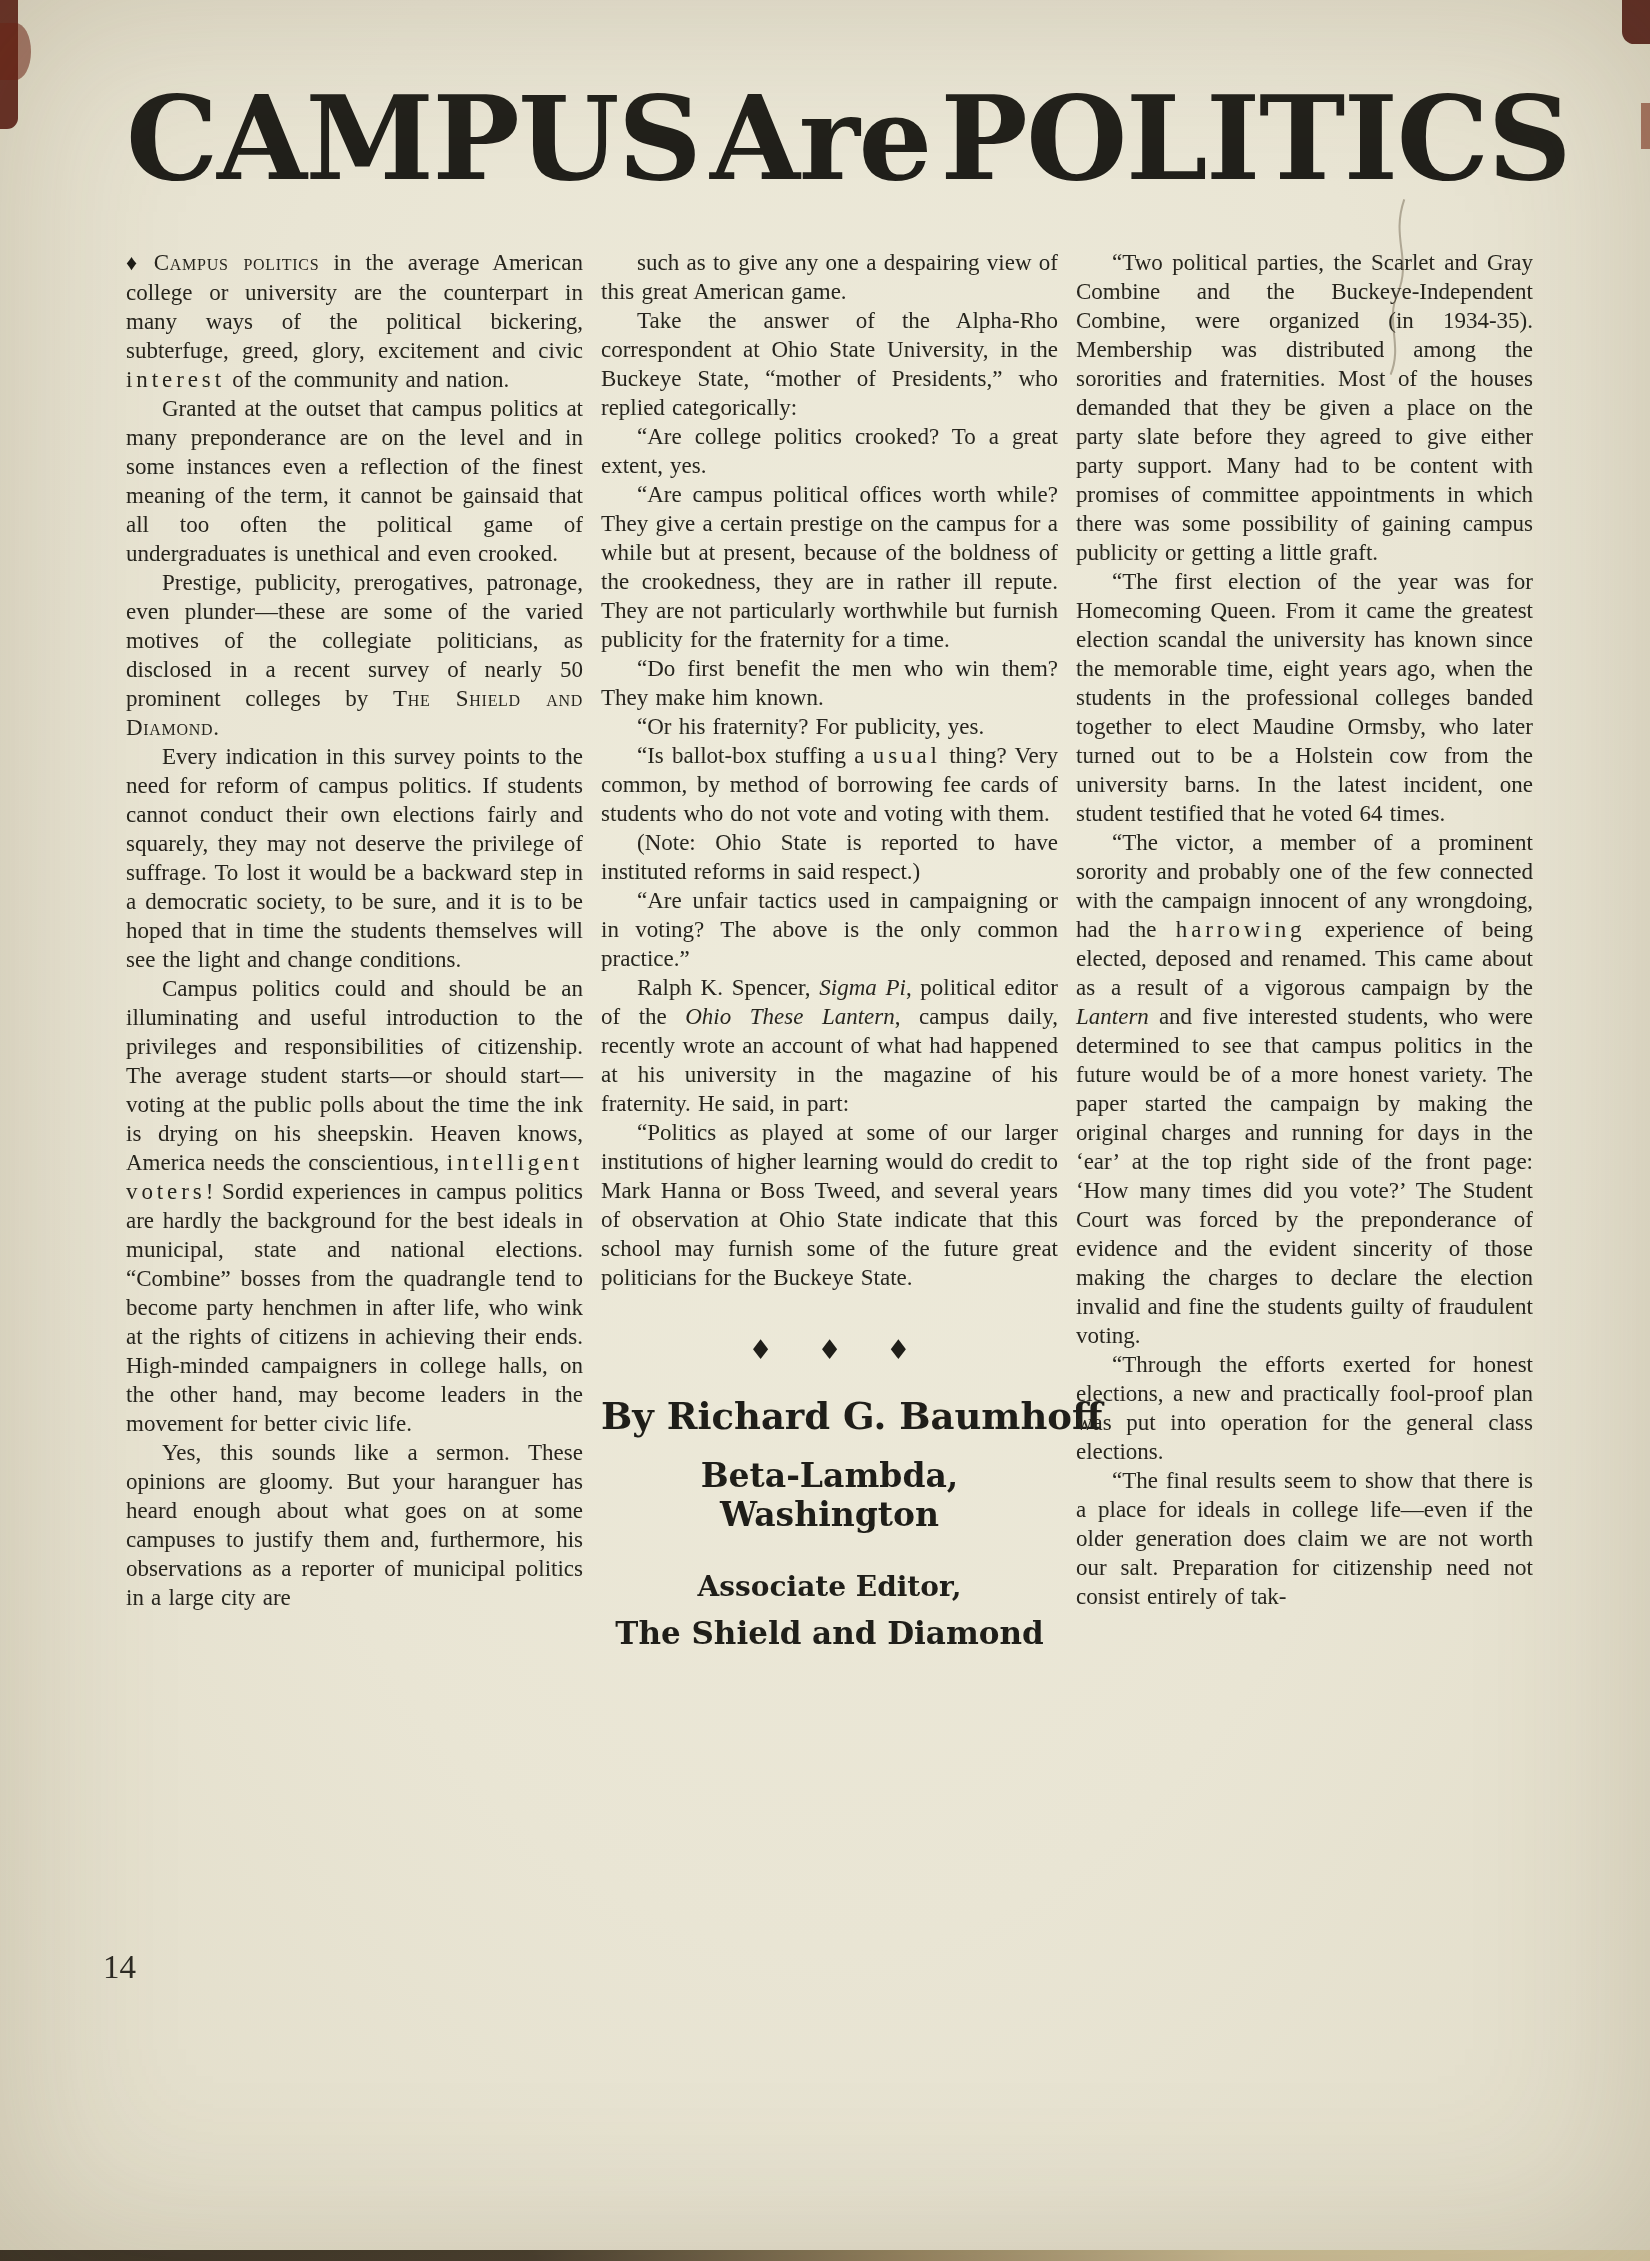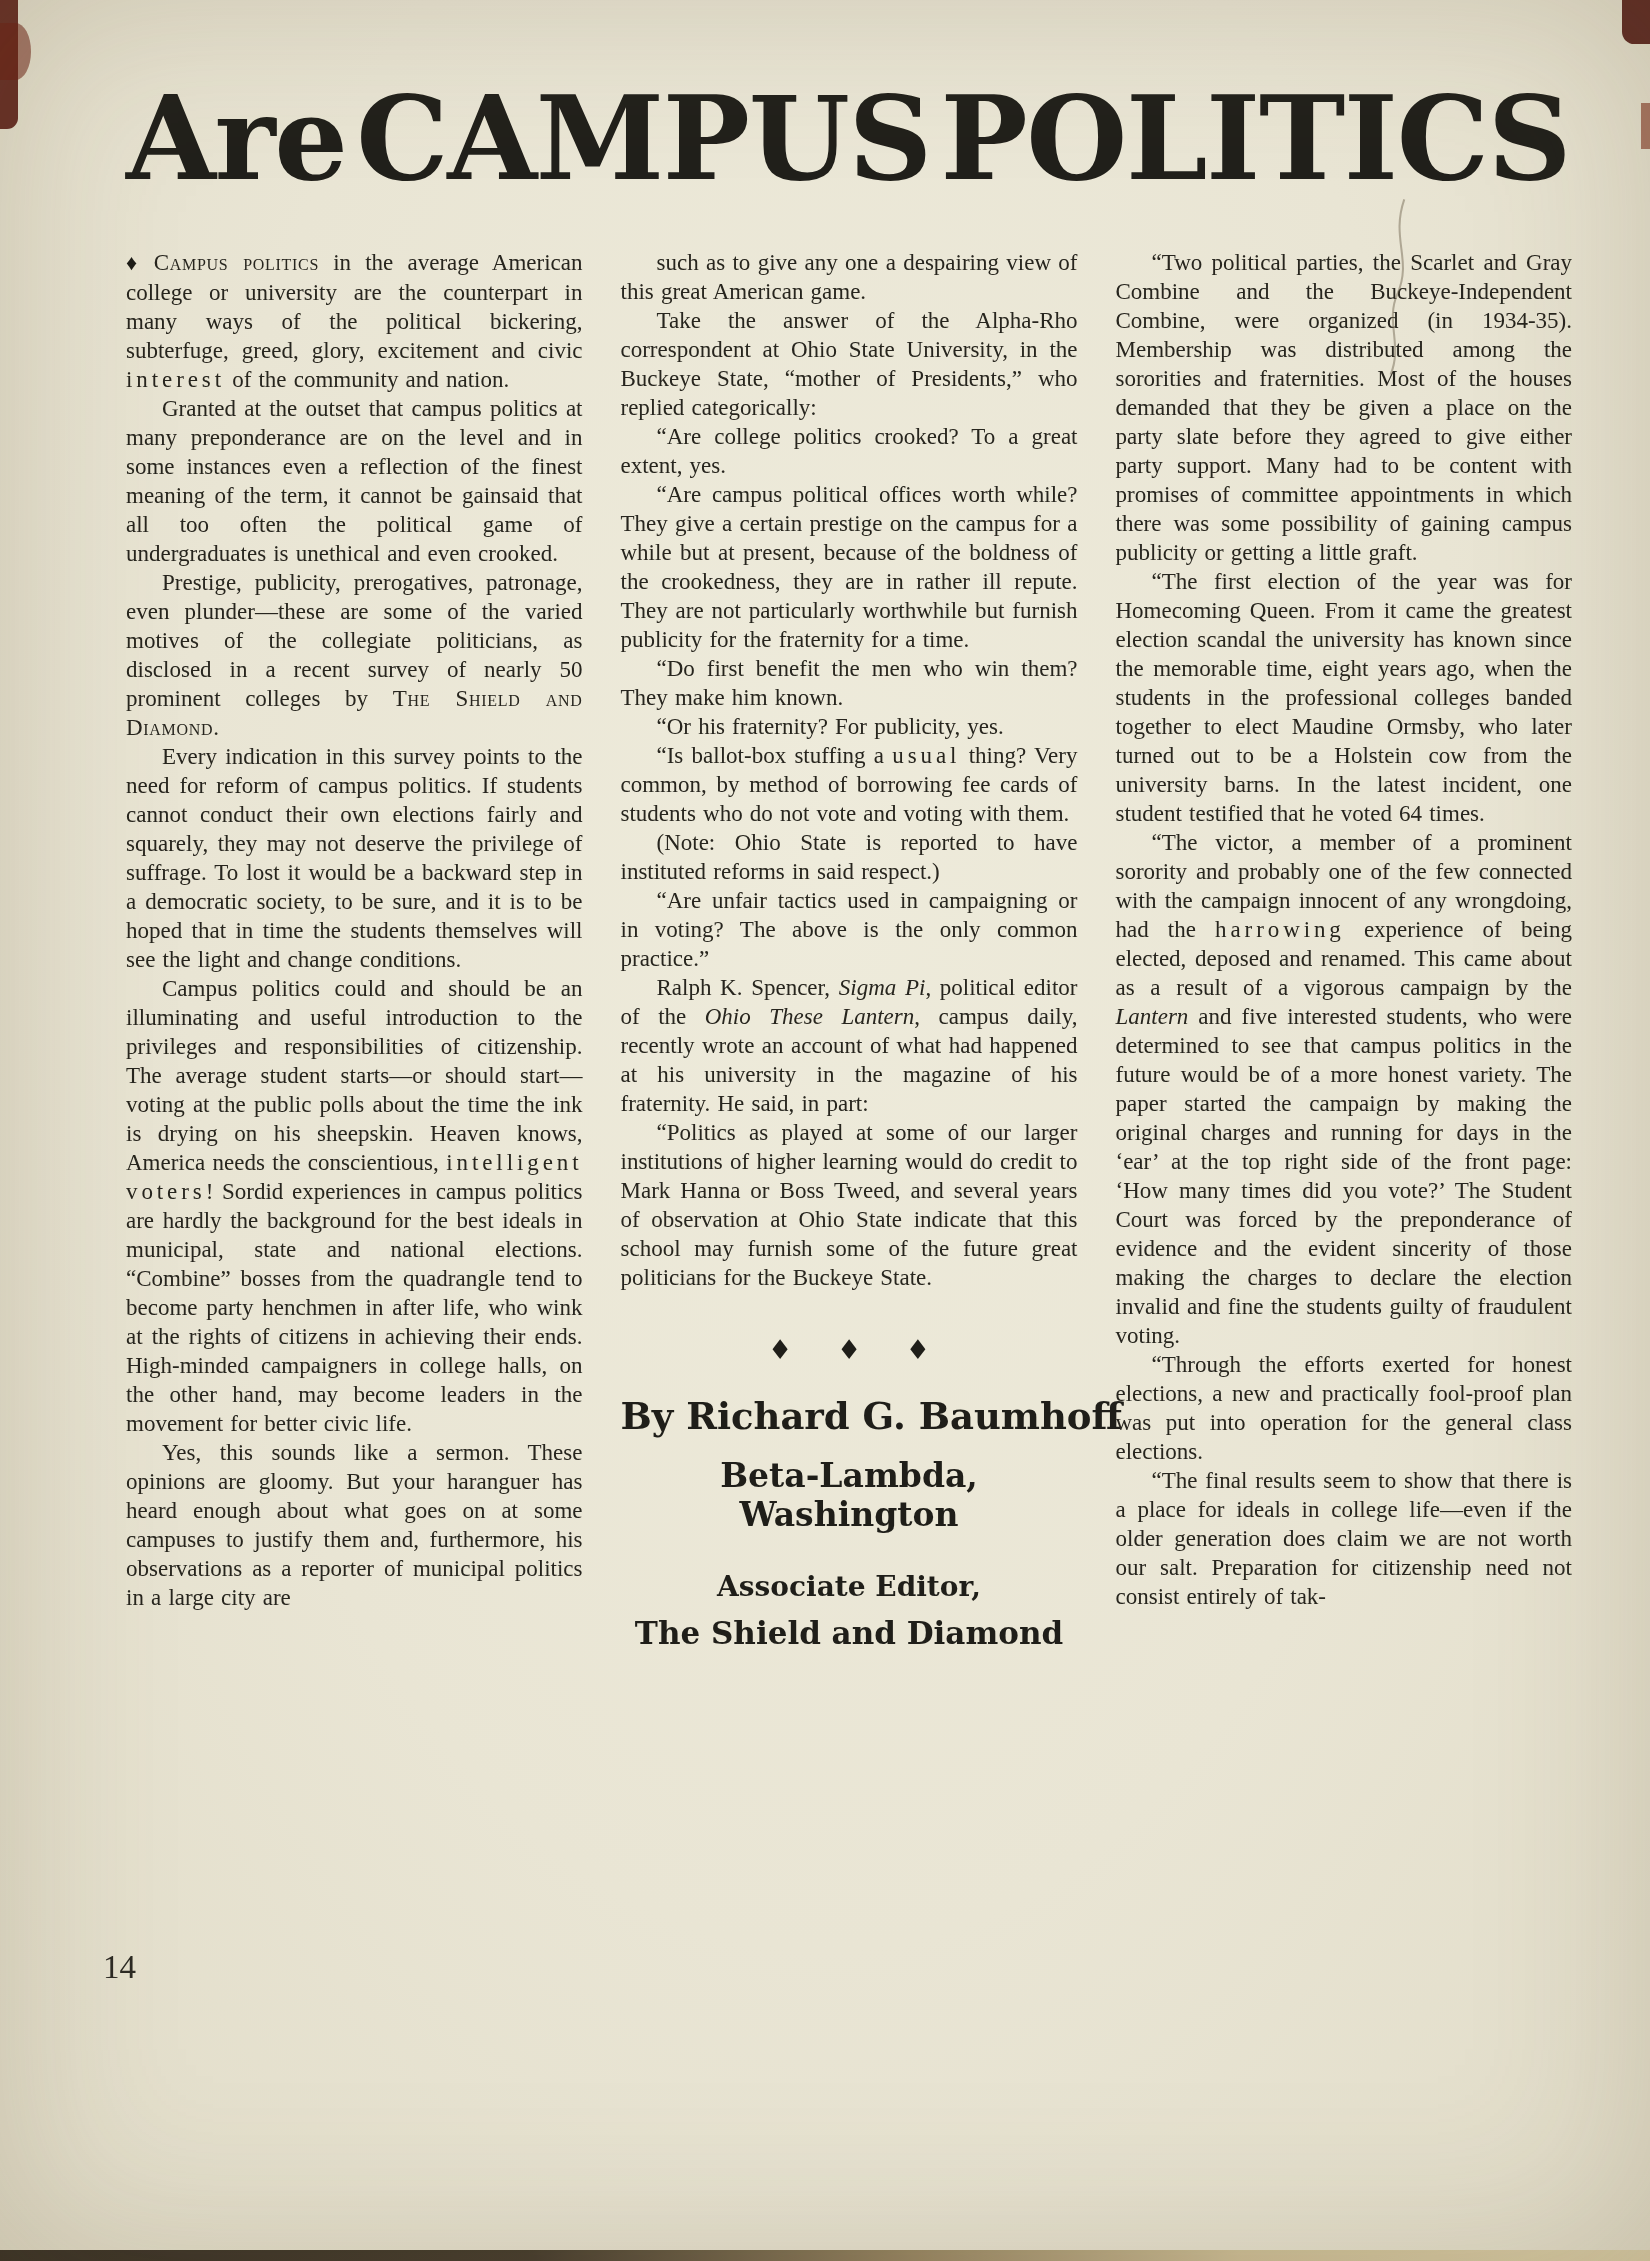--- a/index.html
+++ b/index.html
@@ -33,21 +33,21 @@
     font-size: 116px;
     line-height: 1.06;
     letter-spacing: -1.4px;
     color: #21201b;
     white-space: nowrap;
   }
 
   
   .cols {
     display: flex;
-    gap: 38px;
+    gap: 18px;
     margin: 48px 79px 0 126px;
   }
   .col { width: 457px; }
 
   p.para {
     margin: 0;
     font-size: 23px;
     line-height: 29px;
     text-align: justify;
     text-indent: 36px;
@@ -110,22 +110,22 @@
   <div class="artifact art-left"></div>
   <div class="artifact art-left2"></div>
   <div class="artifact art-tr"></div>
   <div class="artifact art-tr2"></div>
   <div class="artifact bottom-strip"></div>
   <svg class="artifact scratch" width="62" height="178" viewBox="0 0 90 260">
     <path d="M60 2 C 40 60, 72 90, 50 140 C 32 180, 58 215, 40 258" fill="none" stroke="#6b5f4a" stroke-width="3"></path>
   </svg>
 
   <h1 class="title">
+    <span>CAMPUS</span>
     <span>Are</span>
-    <span>CAMPUS</span>
     <span>POLITICS</span>
   </h1>
 
   <div class="cols">
 
     <section class="col">
       <p class="para lead"><span class="lead-diamond">♦</span><span class="sc">Campus politics</span> in the average American college or university are the counterpart in many ways of the political bickering, subterfuge, greed, glory, excitement and civic <span class="sp">interest</span> of the community and nation.</p>
       <p class="para">Granted at the outset that campus politics at many preponderance are on the level and in some instances even a reflection of the finest meaning of the term, it cannot be gainsaid that all too often the political game of undergraduates is unethical and even crooked.</p>
       <p class="para">Prestige, publicity, prerogatives, patronage, even plunder—these are some of the varied motives of the collegiate politicians, as disclosed in a recent survey of nearly 50 prominent colleges by <span class="sc">The Shield and Diamond</span>.</p>
       <p class="para">Every indication in this survey points to the need for reform of campus politics.  If students cannot conduct their own elections fairly and squarely, they may not deserve the privilege of suffrage.  To lost it would be a backward step in a democratic society, to be sure, and it is to be hoped that in time the students themselves will see the light and change conditions.</p>

